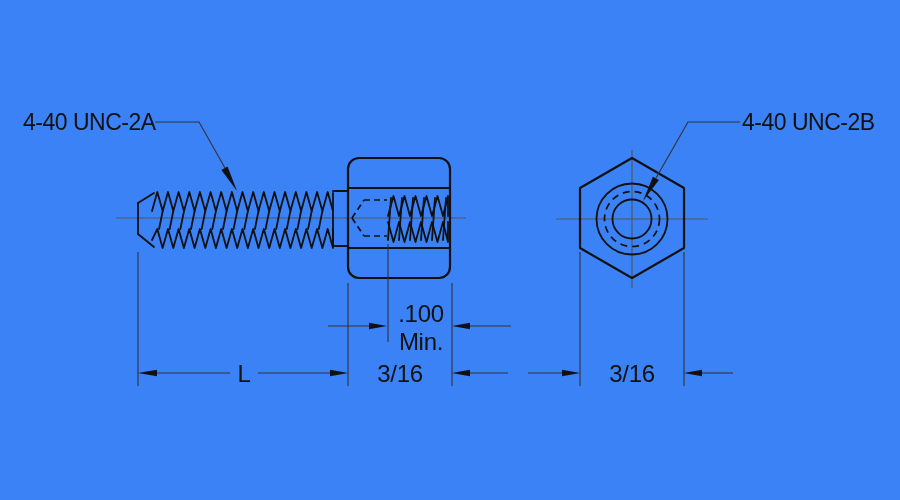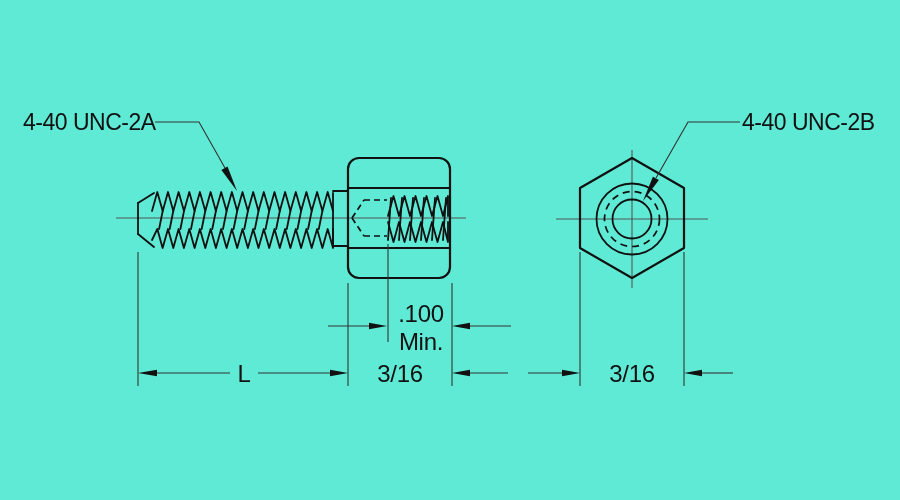--- a/index.html
+++ b/index.html
@@ -1,16 +1,16 @@
 <!DOCTYPE html>
 <html><head>
 <meta charset="utf-8">
 <style>
   html,body{margin:0;padding:0;background:#ffffff;}
-  .stage{position:relative;width:900px;height:500px;background:#5eead4;overflow:hidden;
+  .stage{position:relative;width:900px;height:500px;background:#3b82f6;overflow:hidden;
          font-family:"Liberation Sans", sans-serif;}
   svg{display:block;}
   .callout-text{font-family:"Liberation Sans", sans-serif;font-size:23px;fill:#111;letter-spacing:-0.5px;}
   .dim-text{font-family:"Liberation Sans", sans-serif;font-size:24px;fill:#111;letter-spacing:-0.3px;}
   .obj{stroke:#111;stroke-width:2.2;fill:none;stroke-linejoin:round;stroke-linecap:round;}
   .obj-thin{stroke:#111;stroke-width:1.8;fill:none;stroke-linejoin:round;stroke-linecap:round;}
   .hidden-ln{stroke:#111;stroke-width:1.7;fill:none;stroke-dasharray:6 4;stroke-linecap:butt;}
   .center-ln{stroke:#555;stroke-width:1.1;fill:none;}
   .dim-ln{stroke:#333;stroke-width:1.1;fill:none;}
   .arrow{fill:#111;stroke:none;}

